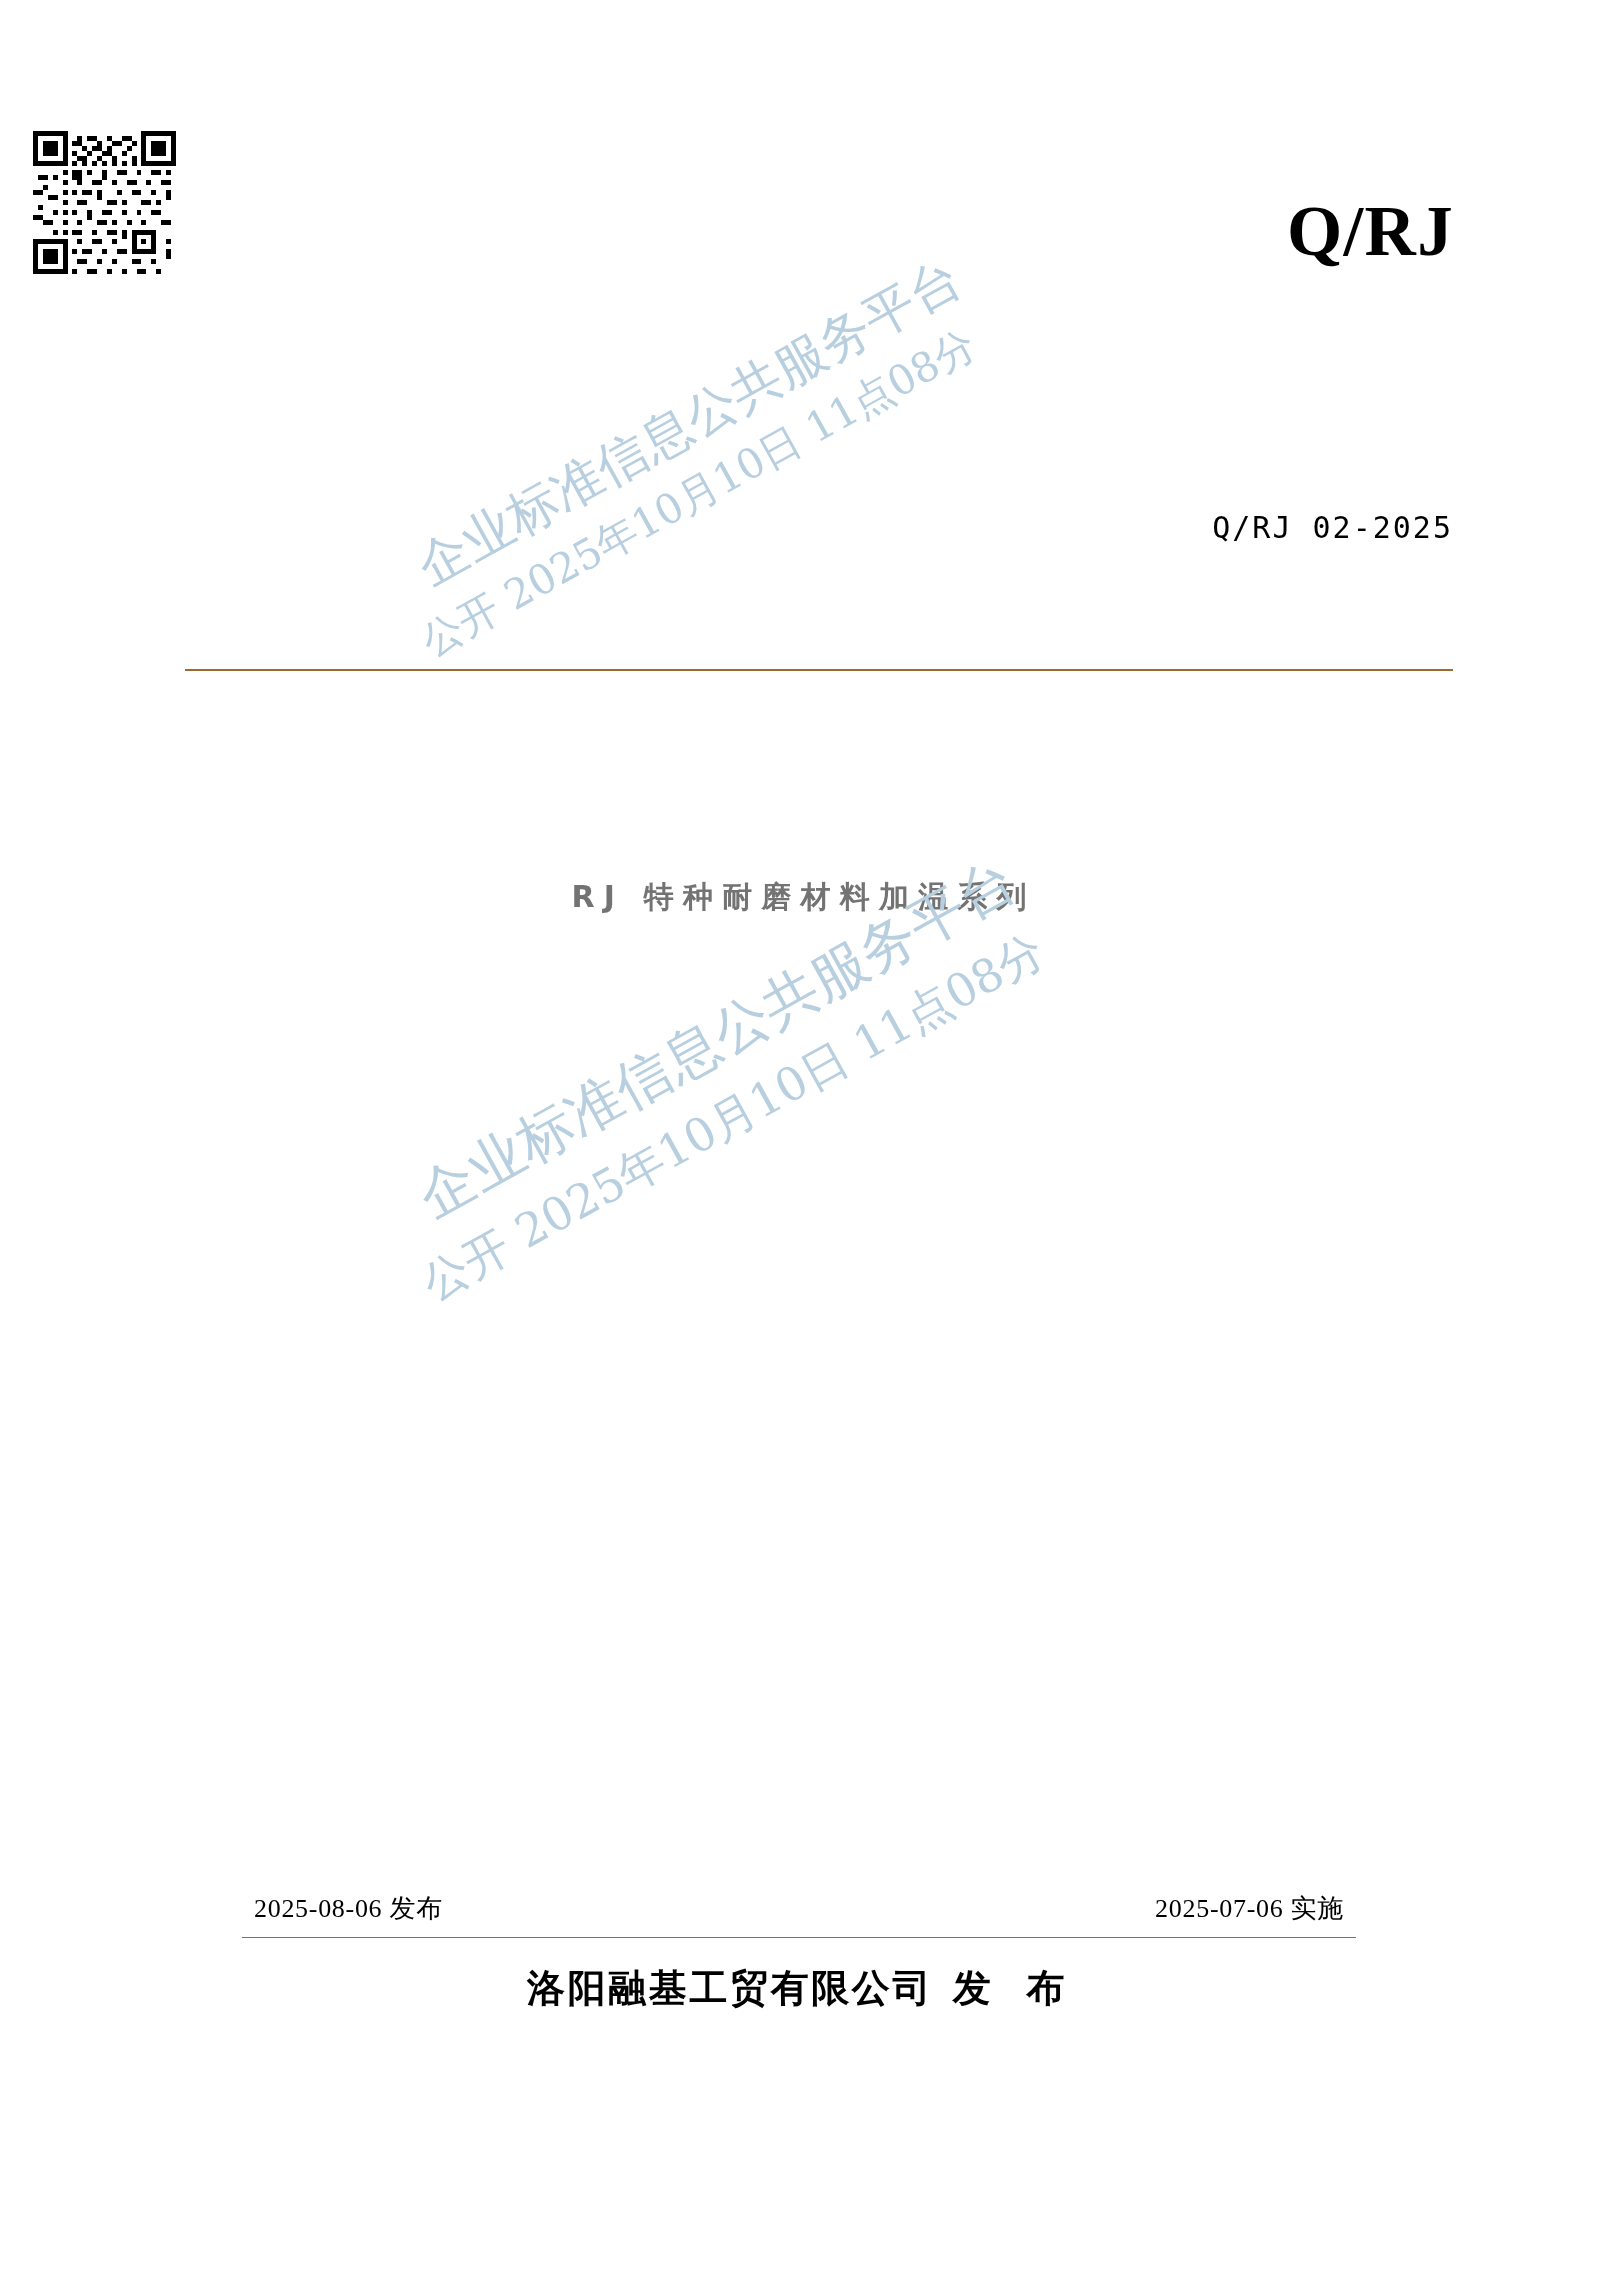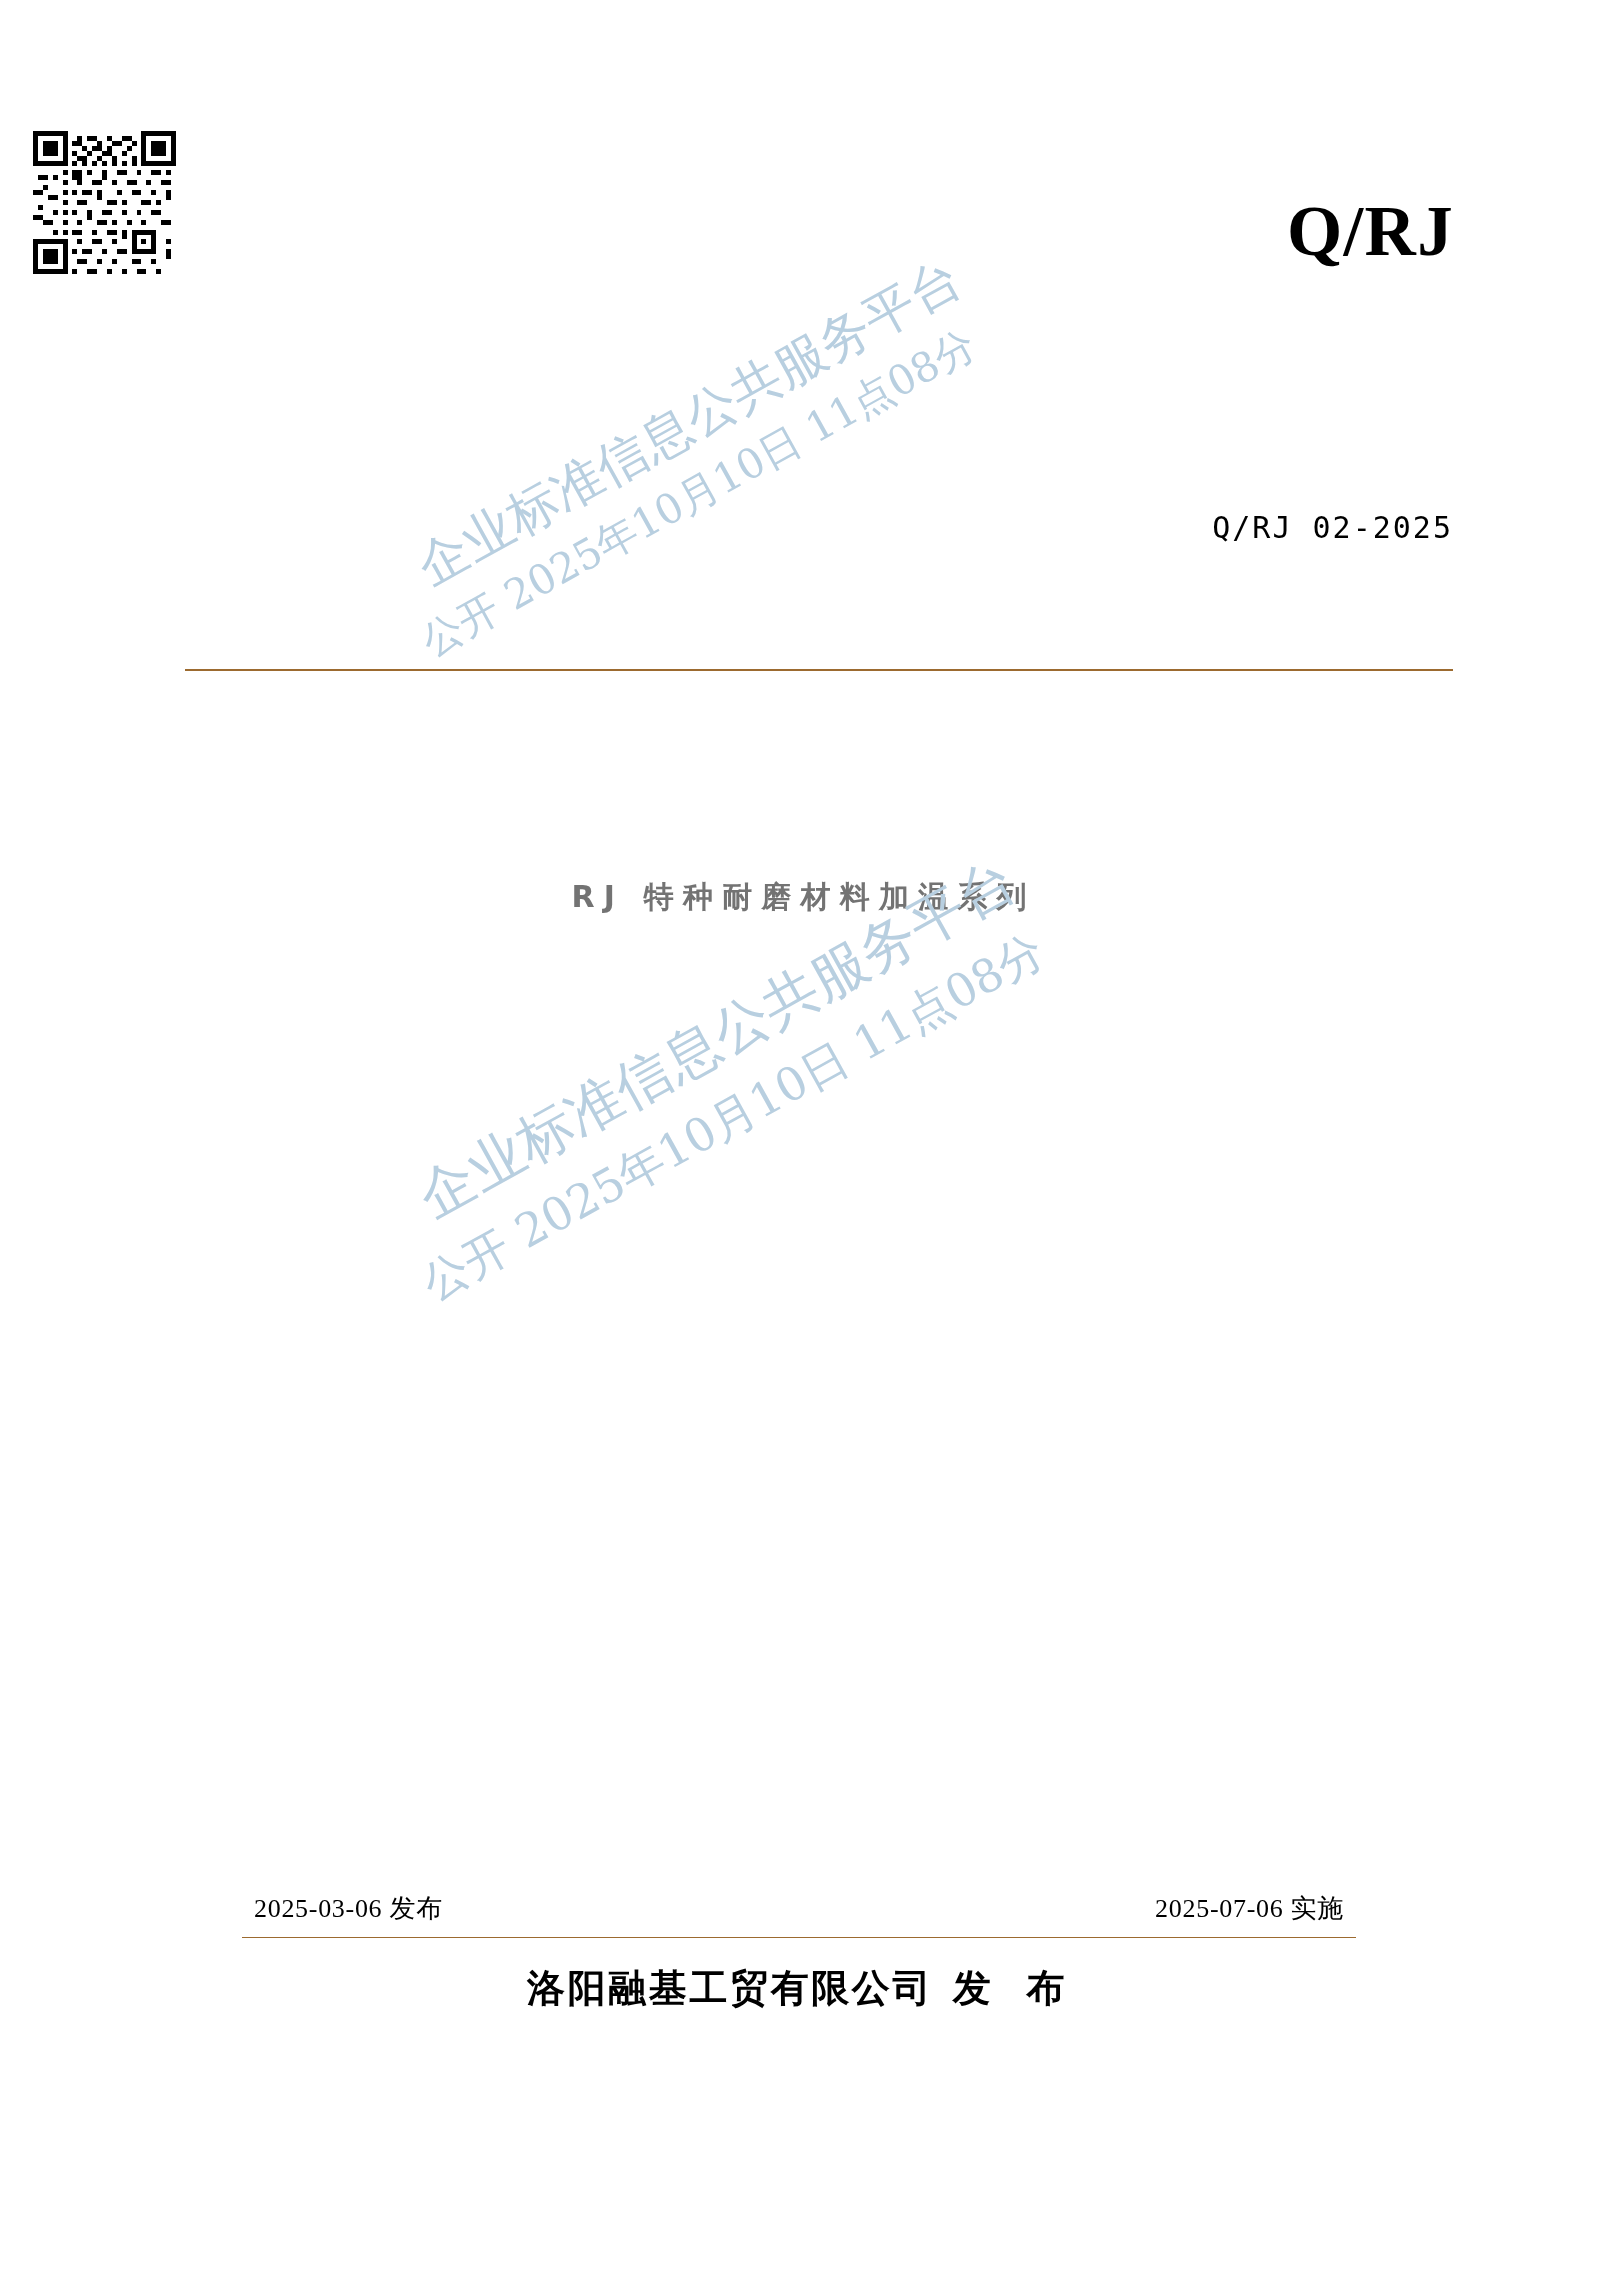--- a/index.html
+++ b/index.html
@@ -325,21 +325,21 @@
   </div>
 
   <div class="watermark wm-b">
     <span>企业标准信息公共服务平台</span>
     <span class="wm-line2">
       <span class="wm-prefix">公开</span>
       <span>2025年10月10日 11点08分</span>
     </span>
   </div>
 
-  <div class="issue-date">2025-03-06 发布</div>
+  <div class="issue-date">2025-08-06 发布</div>
   <div class="effective-date">2025-07-06 实施</div>
   <div class="rule-bottom"></div>
   <div class="publisher">
     <span>洛阳融基工贸有限公司</span><span class="suffix">发 布</span>
   </div>
 
 </div>
 
 
 </body></html>

